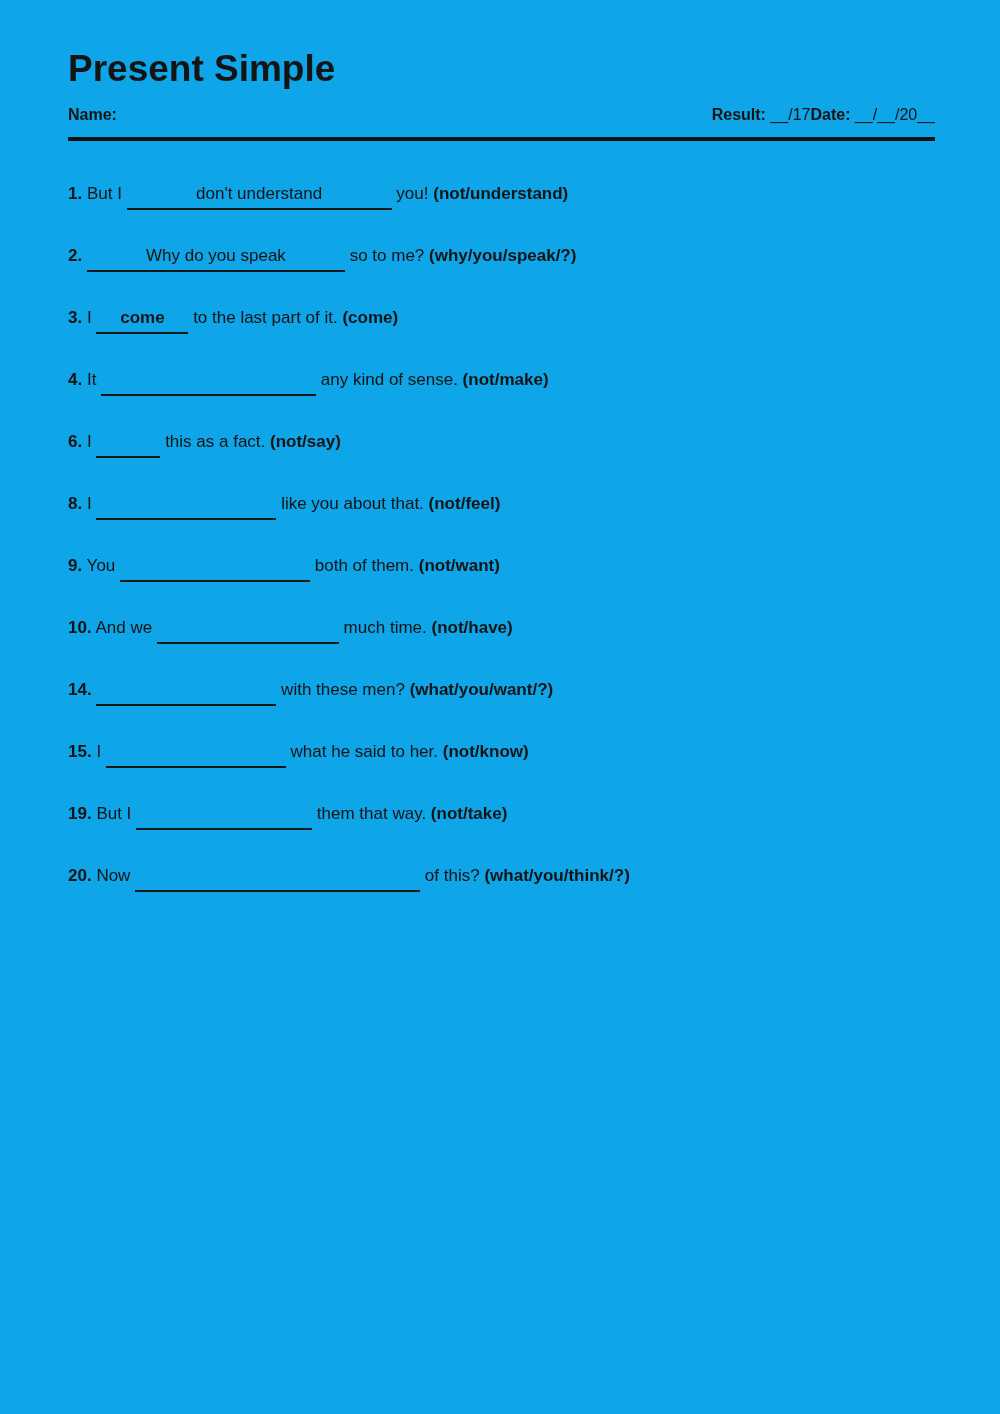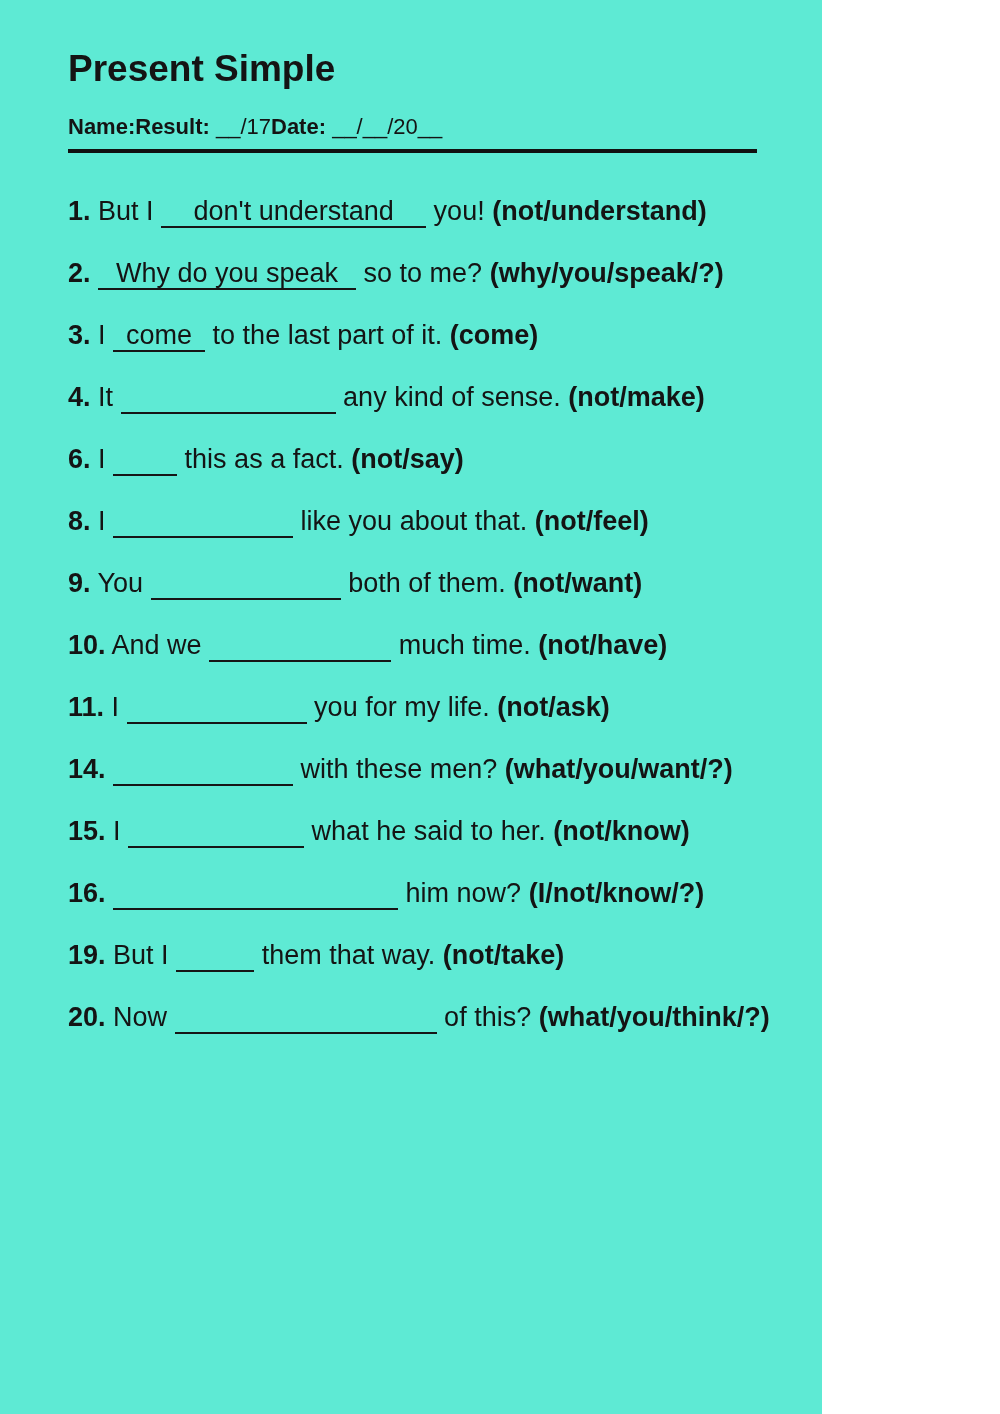--- a/index.html
+++ b/index.html
@@ -1,70 +1,70 @@
 <!DOCTYPE html>
 <html><head>
 <meta charset="utf-8">
 <style>
   html, body { margin: 0; padding: 0; background: #ffffff; }
   .page {
     position: relative;
-    width: 822px;
+    width: 1000px;
     height: 1414px;
-    background: #5eead4;
+    background: #0ea5e9;
     box-sizing: border-box;
     padding: 48px 65px 4px 68px;
     font-family: "Liberation Sans", "DejaVu Sans", sans-serif;
     color: #141414;
   }
   .title {
     font-size: 37px;
     font-weight: bold;
     line-height: 42px;
     letter-spacing: 0px;
     margin: 0;
   }
   .meta-row {
     display: flex;
-    justify-content: flex-start;
+    justify-content: space-between;
     align-items: baseline;
-    margin-top: 24px;
-    font-size: 22px;
+    margin-top: 12px;
+    font-size: 16px;
     line-height: 26px;
   }
   .meta-left { font-weight: bold; }
   .meta-right { display: flex; }
   .meta-label { font-weight: bold; }
   .meta-value { font-weight: normal; }
   .header-rule {
     border: none;
     border-top: 4px solid #111111;
     margin: 9px 0 0 0;
   }
   .questions { padding-top: 31px; }
   .row {
-    font-size: 27px;
+    font-size: 17px;
     line-height: 27px;
-    margin: 14px 0 32px 0;
+    margin: 8px 0 32px 0;
     white-space: nowrap;
   }
   .num { font-weight: bold; }
   .hint { font-weight: bold; }
   .blank {
     display: inline-block;
     text-align: center;
     border-bottom: 2px solid #161616;
     vertical-align: baseline;
     padding-bottom: 1px;
   }
   .ans::after { content: "\200B"; } 
   
   .row:nth-child(1)  .blank { width: 265px; }
   .row:nth-child(2)  .blank { width: 258px; }
-  .row:nth-child(3)  .blank { width: 92px;  }
+  .row:nth-child(3)  .blank { width: 92px; font-weight: bold;  }
   .row:nth-child(4)  .blank { width: 215px; }
   .row:nth-child(5)  .blank { width: 64px;  }
   .row:nth-child(6)  .blank { width: 180px; }
   .row:nth-child(7)  .blank { width: 190px; }
   .row:nth-child(8)  .blank { width: 182px; }
   .row:nth-child(9)  .blank { width: 180px; }
   .row:nth-child(10) .blank { width: 180px; }
   .row:nth-child(11) .blank { width: 176px; }
   .row:nth-child(12) .blank { width: 285px; }
   .row:nth-child(13) .blank { width: 78px;  }
@@ -150,46 +150,32 @@
       <span class="hint">(not/want)</span>
     </div>
     <div class="row">
       <span class="num">10.</span>
       <span>And we</span>
       <span class="blank"><span class="ans"></span></span>
       <span>much time.</span>
       <span class="hint">(not/have)</span>
     </div>
     <div class="row">
-      <span class="num">11.</span>
-      <span>I</span>
-      <span class="blank"><span class="ans"></span></span>
-      <span>you for my life.</span>
-      <span class="hint">(not/ask)</span>
-    </div>
-    <div class="row">
       <span class="num">14.</span>
       <span></span>
       <span class="blank"><span class="ans"></span></span>
       <span>with these men?</span>
       <span class="hint">(what/you/want/?)</span>
     </div>
     <div class="row">
       <span class="num">15.</span>
       <span>I</span>
       <span class="blank"><span class="ans"></span></span>
       <span>what he said to her.</span>
       <span class="hint">(not/know)</span>
-    </div>
-    <div class="row">
-      <span class="num">16.</span>
-      <span></span>
-      <span class="blank"><span class="ans"></span></span>
-      <span>him now?</span>
-      <span class="hint">(I/not/know/?)</span>
     </div>
     <div class="row">
       <span class="num">19.</span>
       <span>But I</span>
       <span class="blank"><span class="ans"></span></span>
       <span>them that way.</span>
       <span class="hint">(not/take)</span>
     </div>
     <div class="row">
       <span class="num">20.</span>

